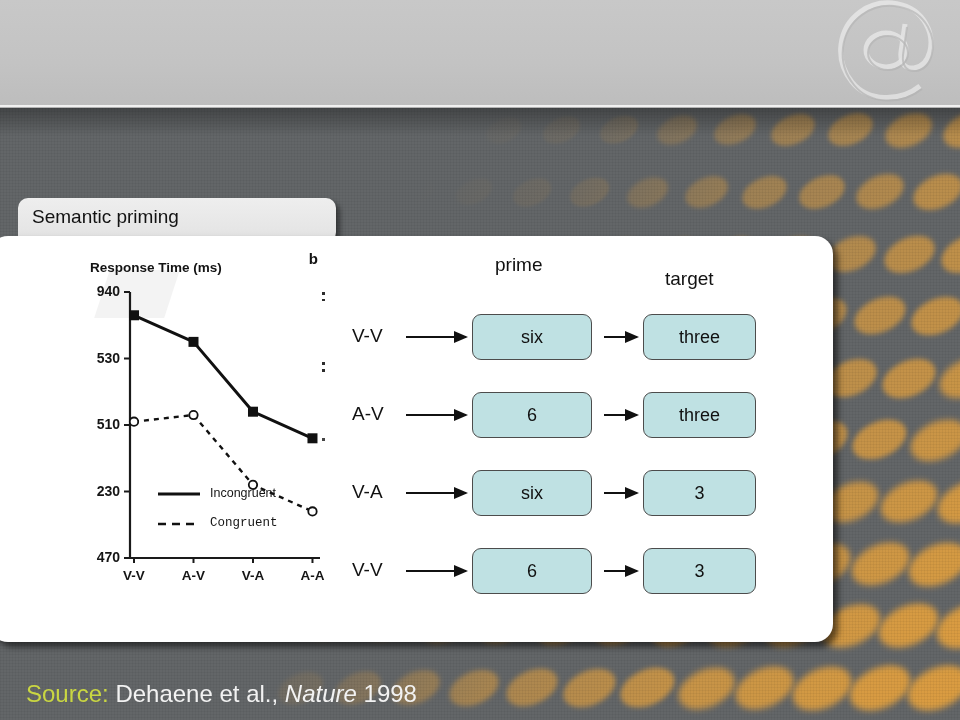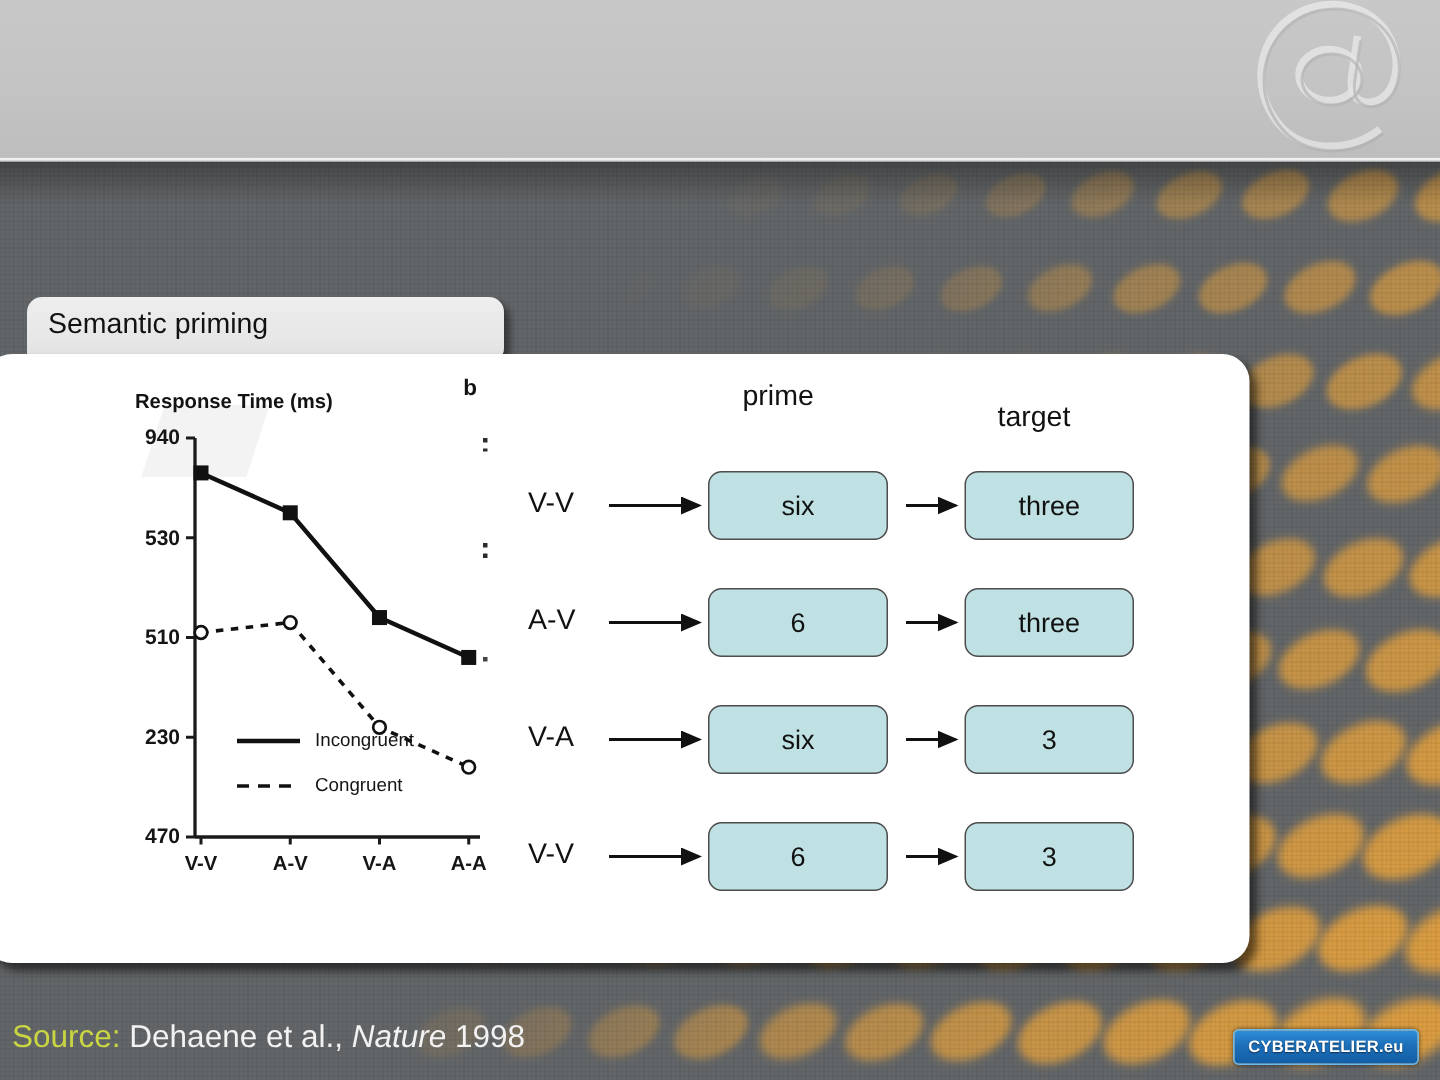--- a/index.html
+++ b/index.html
@@ -224,22 +224,22 @@
     align-items: center;
     justify-content: center;
     font-size: 18px;
     color: #111111;
     box-sizing: border-box;
   }
 
   
   .source-line {
     position: absolute;
-    left: 8px; top: 680px;
-    font-size: 21px;
+    left: 26px; top: 680px;
+    font-size: 24px;
     white-space: nowrap;
   }
   .source-label { color: #c9d642; }
   .source-ref  { color: #f2f2f2; }
   .source-ref .ital { font-style: italic; }
 
   .brand-logo {
     position: absolute;
     right: 14px; top: 686px;
     width: 124px; height: 24px;
@@ -460,21 +460,21 @@
   <div class="fig-ticklabel" style="left: 0px; width: 58px; top: 301px;">470</div>
       <div class="fig-ticklabel" style="left: 0px; width: 58px; top: 234.5px;">230</div>
       <div class="fig-ticklabel" style="left: 0px; width: 58px; top: 168px;">510</div>
       <div class="fig-ticklabel" style="left: 0px; width: 58px; top: 101.5px;">530</div>
       <div class="fig-ticklabel" style="left: 0px; width: 58px; top: 35px;">940</div>
       <div class="fig-xticklabel" style="left: 44px; width: 56px; top: 320px;">V-V</div>
       <div class="fig-xticklabel" style="left: 103.493px; width: 56px; top: 320px;">A-V</div>
       <div class="fig-xticklabel" style="left: 162.987px; width: 56px; top: 320px;">V-A</div>
       <div class="fig-xticklabel" style="left: 222.48px; width: 56px; top: 320px;">A-A</div>
       <div class="fig-legend-text" style="left: 148px; top: 238px;">Incongruent</div>
-      <div class="fig-legend-text" style="left: 148px; top: 268px;">Congruent</div>
+      <div class="fig-legend-text" style="left: 148px; top: 268px; font-family: Liberation Mono, monospace;">Congruent</div>
     </div>
 
   <div class="diagram" id="diagram">
       <div class="col-head" style="left: 155px; top: 4px;">prime</div>
       <div class="col-head" style="left: 325px; top: 18px;">target</div>
       <div class="row-label" style="left: 12px; top: 75px;">V-V</div>
       <div class="token-box" style="left: 132px; top: 64px; width: 120px; height: 46px;">six</div>
       <div class="token-box" style="left: 303px; top: 64px; width: 113px; height: 46px;">three</div>
       <div class="row-label" style="left: 12px; top: 153px;">A-V</div>
       <div class="token-box" style="left: 132px; top: 142px; width: 120px; height: 46px;">6</div>
@@ -504,17 +504,14 @@
 
   <div class="source-line">
     <span class="source-label">Source:</span>
     <span class="source-ref">
       <span>Dehaene et al.,</span>
       <span class="ital">Nature</span>
       <span>1998</span>
     </span>
   </div>
 
-  <div class="brand-logo">
-    <span class="brand-logo-text">CYBERATELIER.eu</span>
-  </div>
 
 </div>
 
 </body></html>

